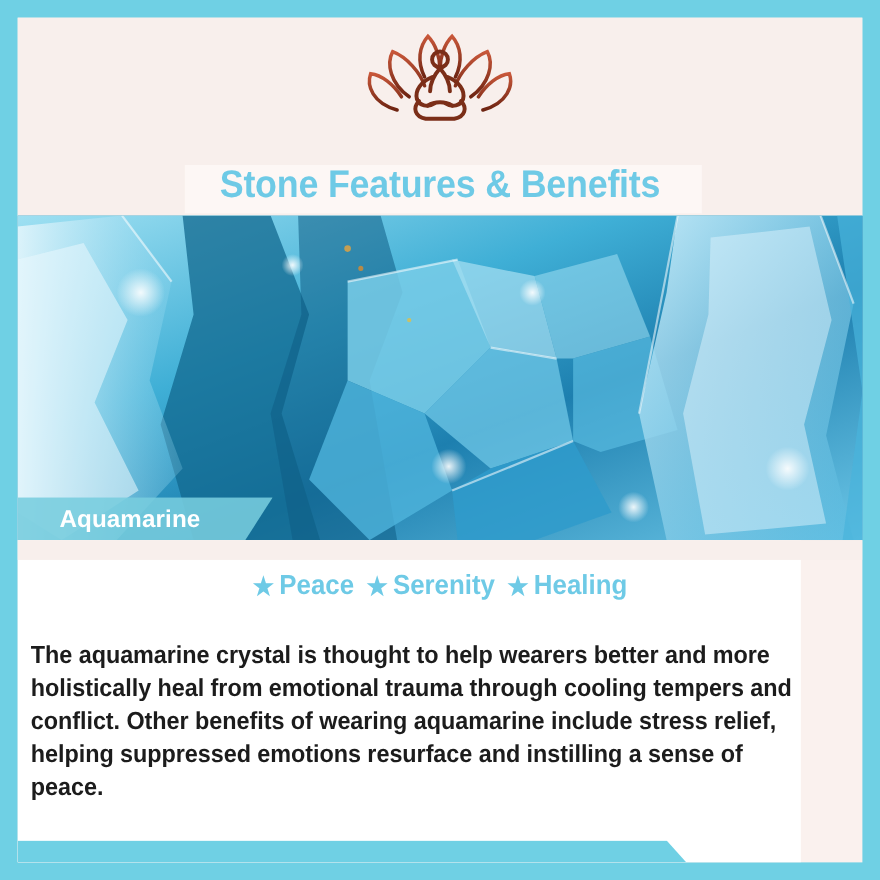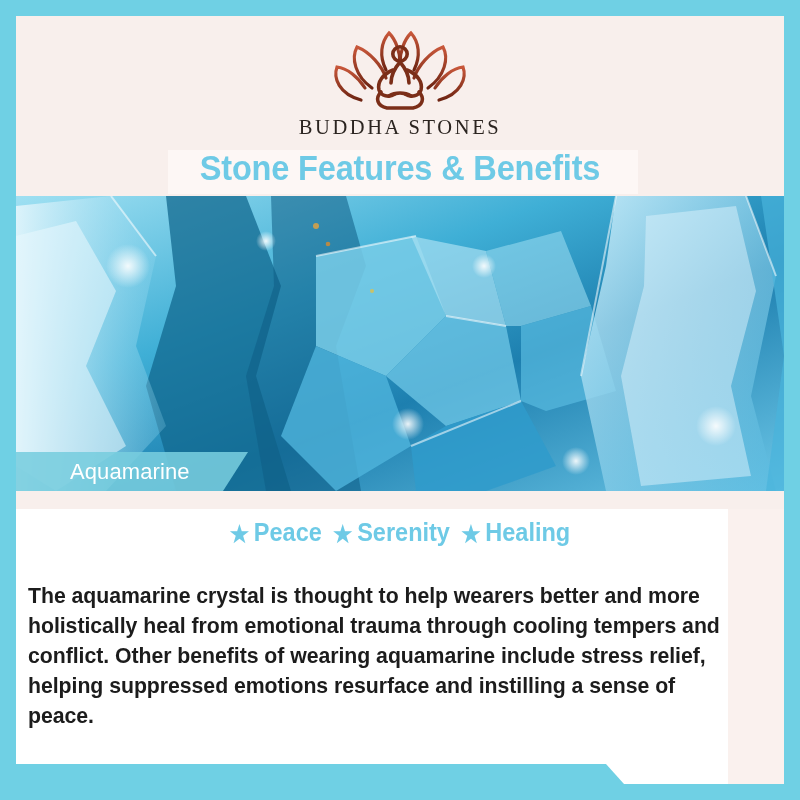--- a/index.html
+++ b/index.html
@@ -111,23 +111,23 @@
     left: 0;
     top: 256px;       
     height: 39px;
     width: 232px;
     background: rgba(120, 205, 222, 0.88);
     clip-path: polygon(0 0, 232px 0, 207px 39px, 0 39px);
     display: flex;
     align-items: center;
   }
   .stone-banner .label {
-    margin-left: 54px;
+    margin-left: 38px;
     font-family: "Liberation Sans", sans-serif;
-    font-weight: normal;
+    font-weight: bold;
     font-size: 22px;
     color: #FFFFFF;
     letter-spacing: 0.1px;
   }
 
   
   .lower {
     position: absolute;
     left: 0;
     top: 475px;
@@ -247,21 +247,20 @@
             <path d="M75 40 C69 47 66 54 66 61"></path>
             <path d="M75 40 C81 47 84 54 84 61"></path>
 
             <path d="M68 48 C58 52 52 60 54 68 C56 74 64 76 70 72"></path>
             <path d="M82 48 C92 52 98 60 96 68 C94 74 86 76 80 72"></path>
 
             <path d="M56 70 C50 76 52 84 62 86 L88 86 C98 84 100 76 94 70"></path>
             <path d="M64 74 C70 70 80 70 86 74"></path>
           </g>
         </svg>
-        <span class="logo-word">BUDDHA STONES</span>
       </div>
 
       <div class="title-plate"></div>
       <div class="title">Stone Features &amp; Benefits</div>
     </div>
 
     <div class="photo">
       <svg viewBox="0 0 784 295" preserveAspectRatio="none">
         <defs>
           <linearGradient id="bg1" x1="0" y1="0" x2="1" y2="1">

